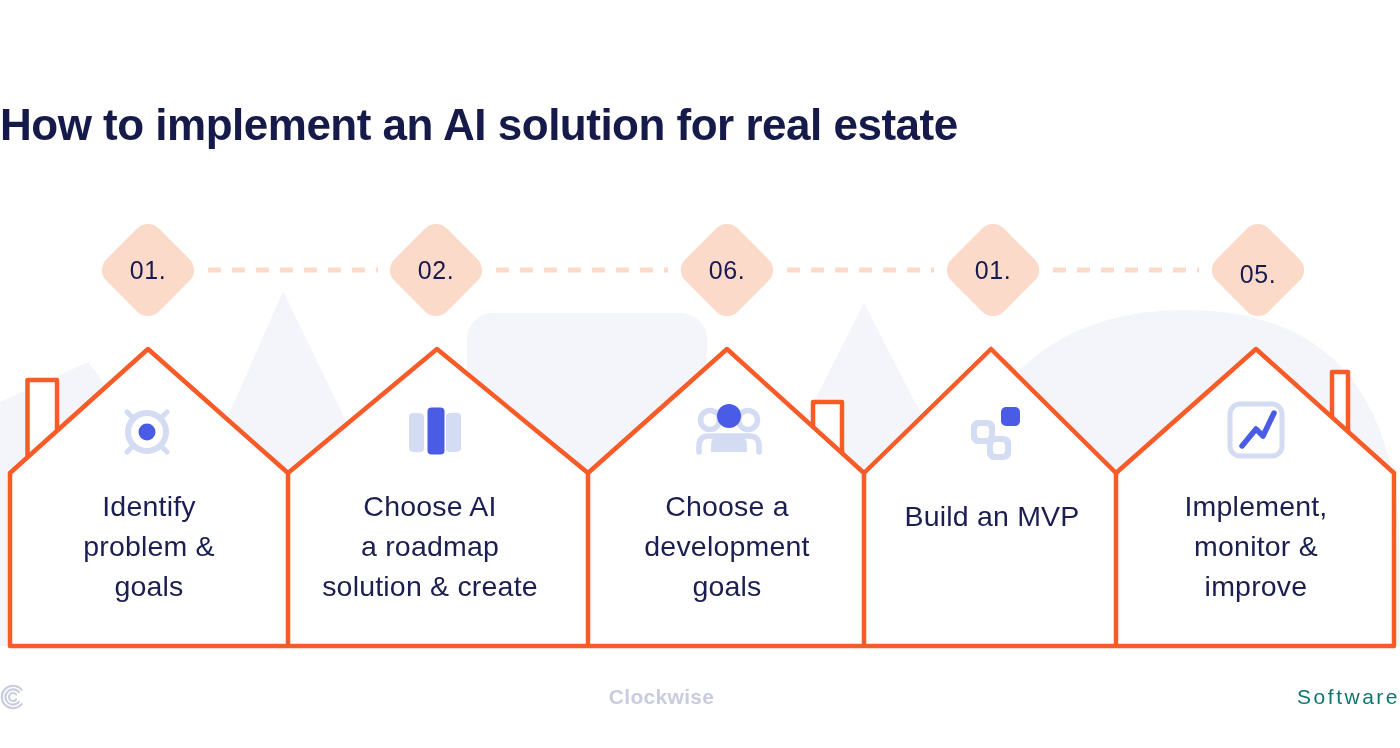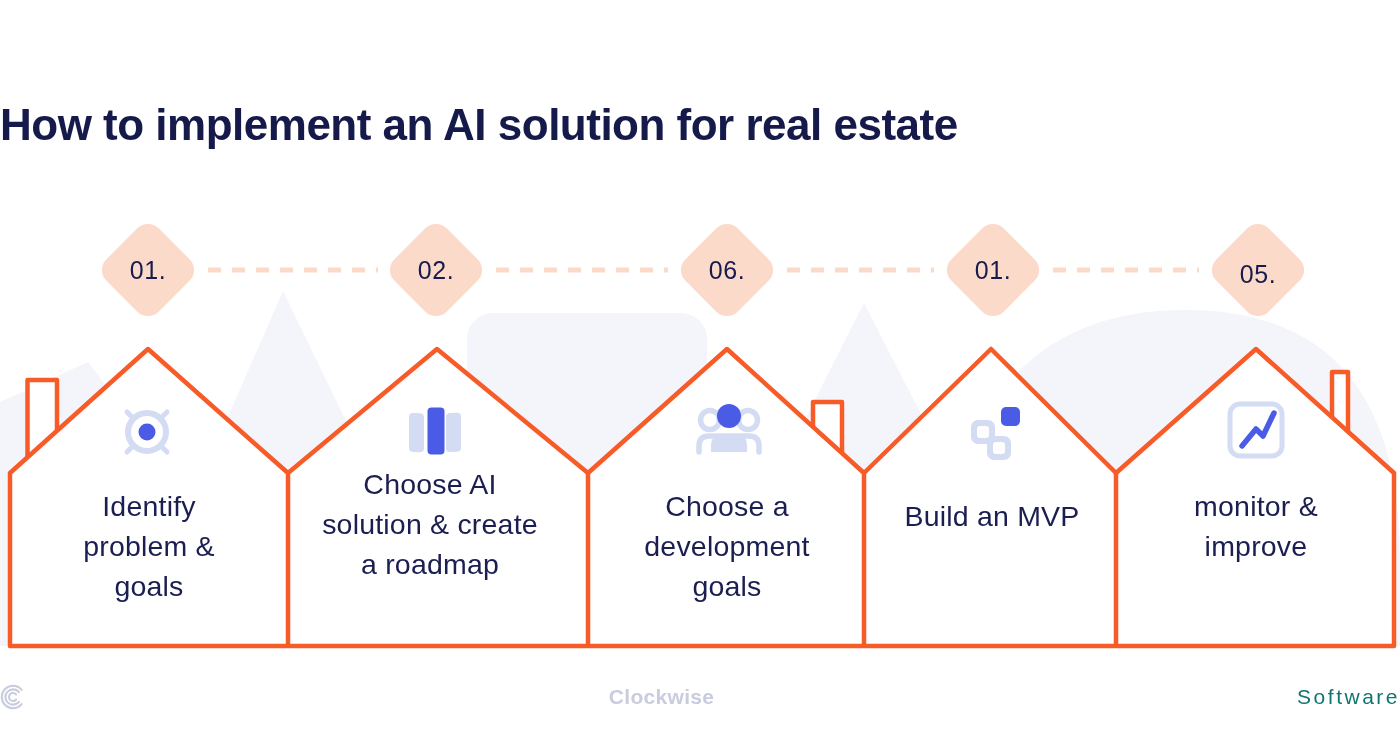--- a/index.html
+++ b/index.html
@@ -129,34 +129,35 @@
   <div class="diamond-num" style="left:940px;top:217px;">01.</div>
 
   <div class="diamond" style="left:1221px;top:233px;"></div>
   <div class="diamond-num" style="left:1205px;top:221px;text-align:center;">05.</div>
 
   <div class="house-label" style="left:10px;top:486px;width:278px;">
     <span>Identify</span>
     <span>problem &amp;</span>
     <span>goals</span>
   </div>
-  <div class="house-label" style="left:292px;top:464px;width:276px;">
+  <div class="house-label" style="left:292px;top:486px;width:276px;">
     <span>Choose AI</span>
+    <span>a roadmap</span>
     <span>solution &amp; create</span>
-    <span>a roadmap</span>
   </div>
   <div class="house-label" style="left:590px;top:486px;width:274px;">
     <span>Choose a</span>
     <span>development</span>
     <span>goals</span>
   </div>
   <div class="house-label" style="left:868px;top:496px;width:248px;">
     <span>Build an MVP</span>
   </div>
   <div class="house-label" style="left:1118px;top:486px;width:276px;">
+    <span>Implement,</span>
     <span>monitor &amp;</span>
     <span>improve</span>
   </div>
 
   <div class="footer">
     <svg class="mark" width="26" height="26" viewBox="0 0 26 26">
       <g fill="none" stroke="#C9CCDE" stroke-width="2.1" stroke-linecap="round">
         <circle cx="13" cy="13" r="4" pathLength="100" stroke-dasharray="78 22" stroke-dashoffset="-11"></circle>
         <circle cx="13" cy="13" r="7.6" pathLength="100" stroke-dasharray="78 22" stroke-dashoffset="-11"></circle>
         <circle cx="13" cy="13" r="11.2" pathLength="100" stroke-dasharray="78 22" stroke-dashoffset="-11"></circle>

